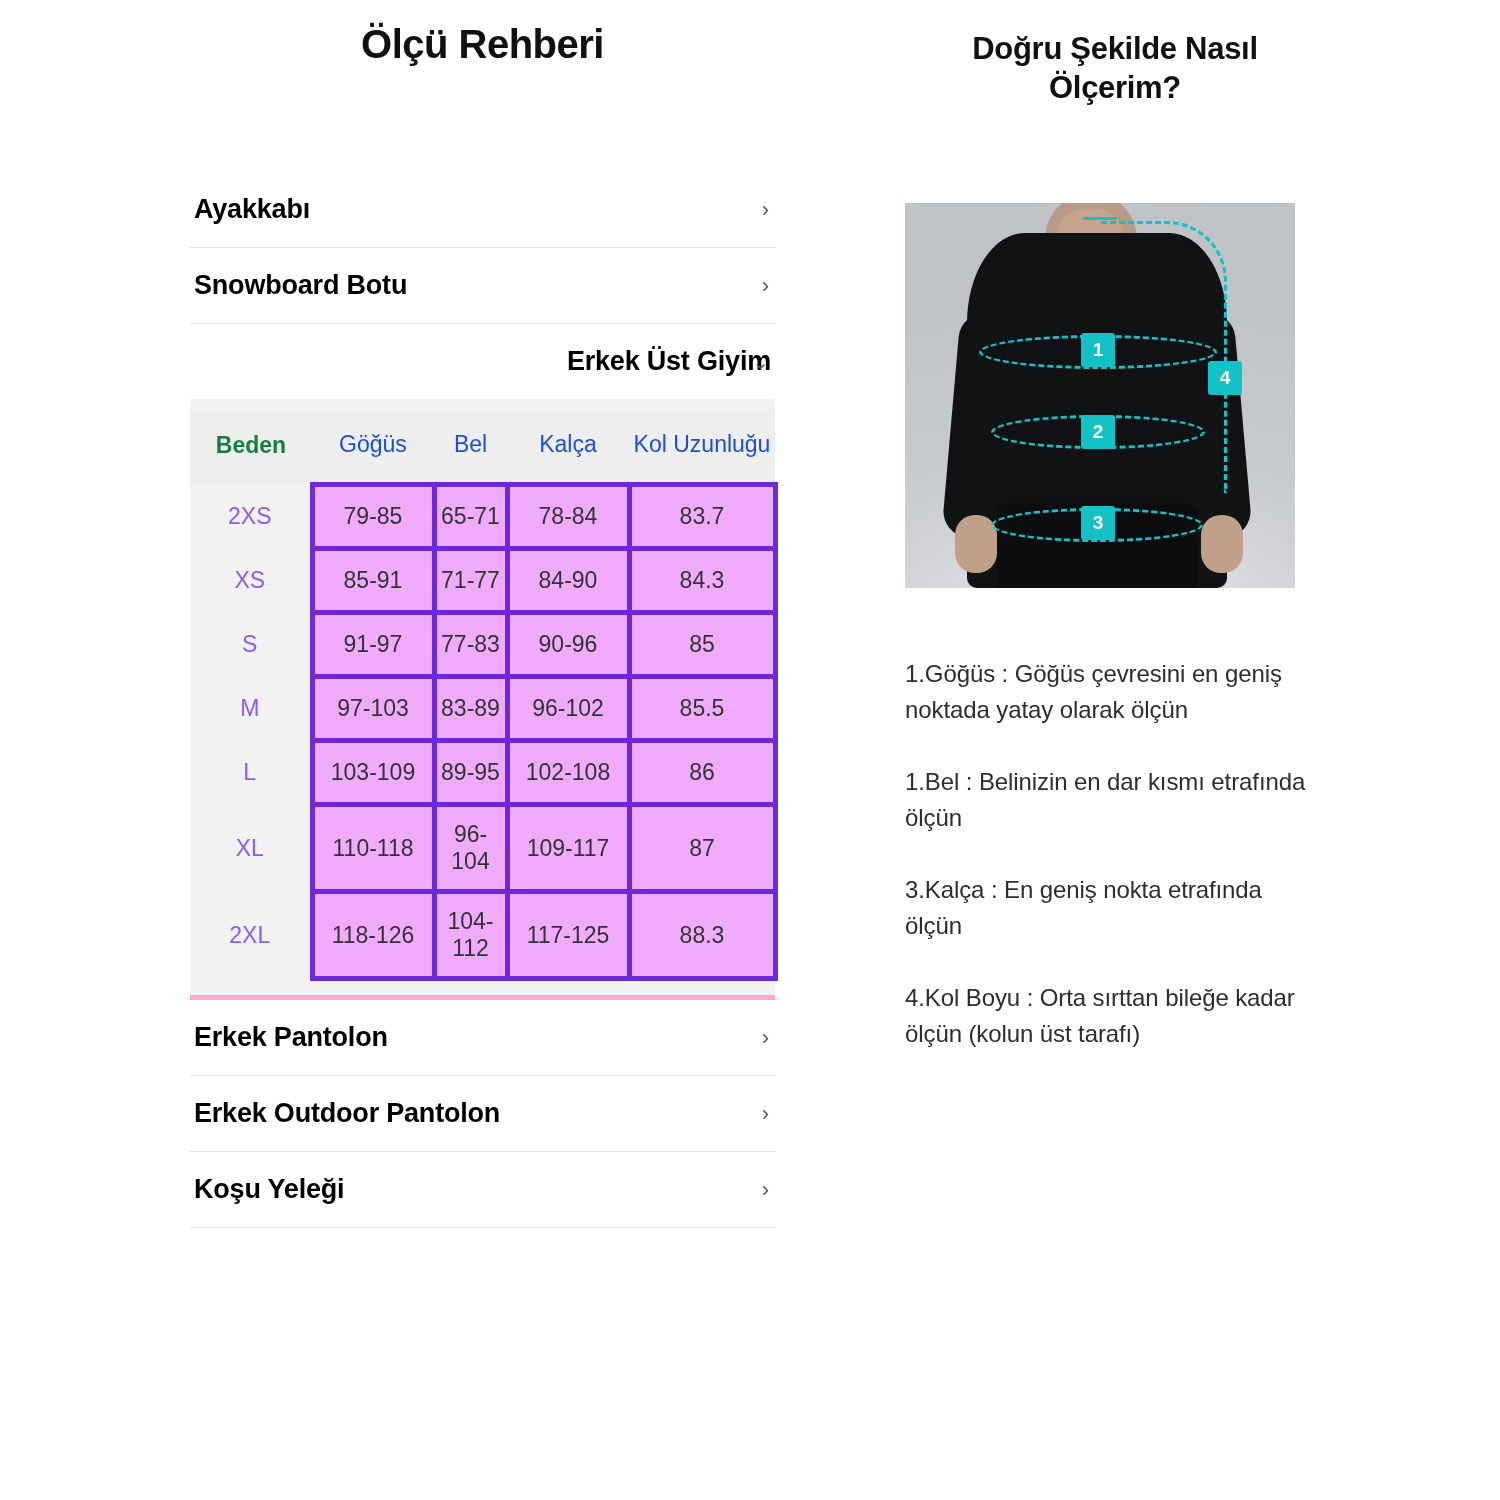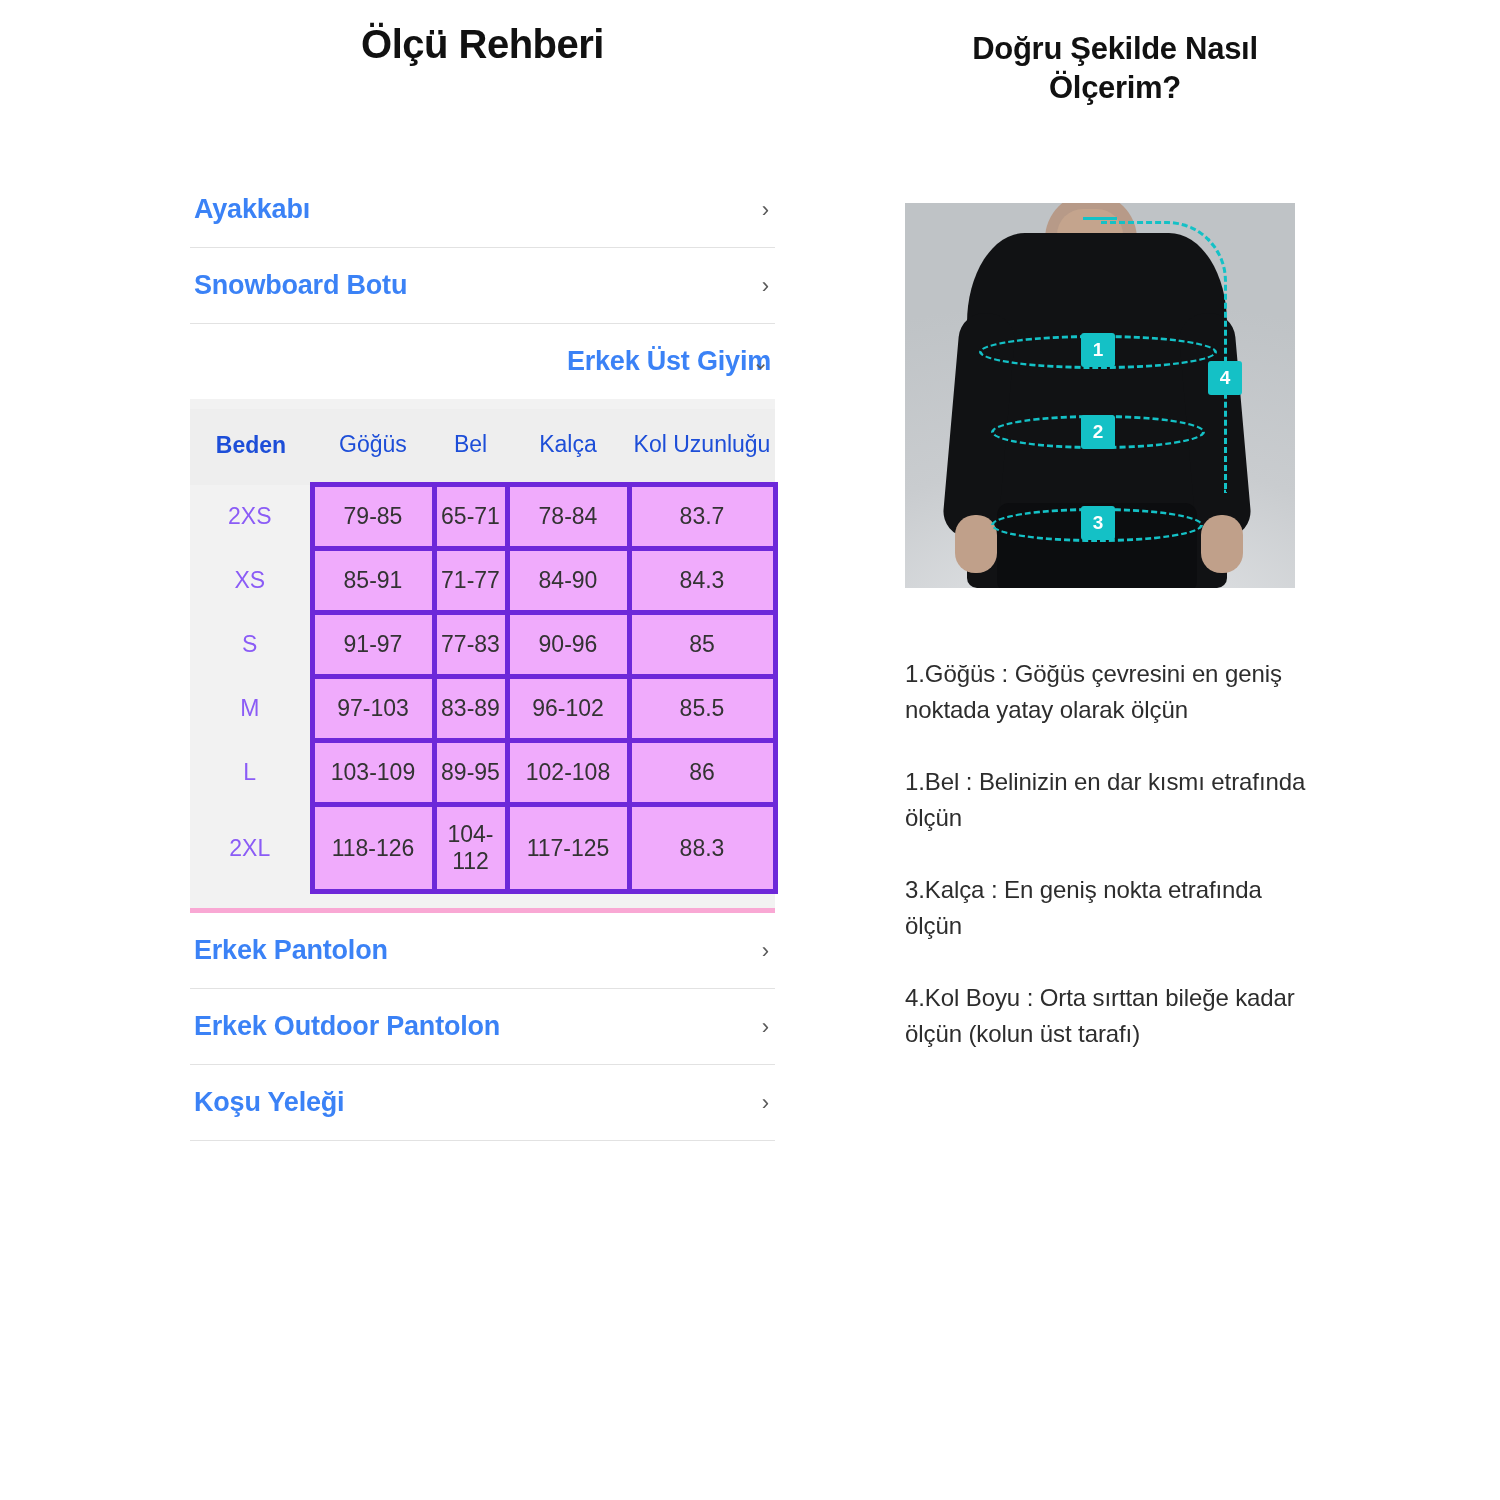--- a/index.html
+++ b/index.html
@@ -39,21 +39,21 @@
     border-bottom: 1px solid #e2e2e2;
     padding: 22px 4px 22px 4px;
     display: flex;
     align-items: center;
     cursor: pointer;
   }
   .acc-row:first-child { border-top: none; }
   .acc-label {
     font-size: 27px;
     font-weight: 700;
-    color: #3b82f6;
+    color: #000000;
     letter-spacing: -0.2px;
   }
   .chev {
     position: absolute;
     right: 6px;
     top: 50%;
     transform: translateY(-50%);
     color: #5a5a5a;
     font-size: 22px;
     line-height: 1;
@@ -81,21 +81,21 @@
   table.size-table thead th {
     background: #eeeeee;
     font-weight: 400;
     color: #1d4ed8;
     font-size: 23px;
     padding: 22px 4px 24px 4px;
     border: none;
   }
   table.size-table thead th.first {
     font-weight: 700;
-    color: #1d4ed8;
+    color: #15803d;
   }
   table.size-table tbody td {
     background: #f0abfc;
     border: 5px solid #6d28d9;
     color: #333333;
     height: 64px;
   }
   table.size-table tbody td.first {
     background: #f2f2f2;
     border: none;
@@ -312,20 +312,27 @@
               <td>85.5</td>
             </tr>
             <tr>
               <td class="first">L</td>
               <td>103-109</td>
               <td>89-95</td>
               <td>102-108</td>
               <td>86</td>
             </tr>
             <tr>
+              <td class="first">XL</td>
+              <td>110-118</td>
+              <td>96-104</td>
+              <td>109-117</td>
+              <td>87</td>
+            </tr>
+            <tr>
               <td class="first">2XL</td>
               <td>118-126</td>
               <td>104-112</td>
               <td>117-125</td>
               <td>88.3</td>
             </tr>
           </tbody>
         </table>
       </div>
 

